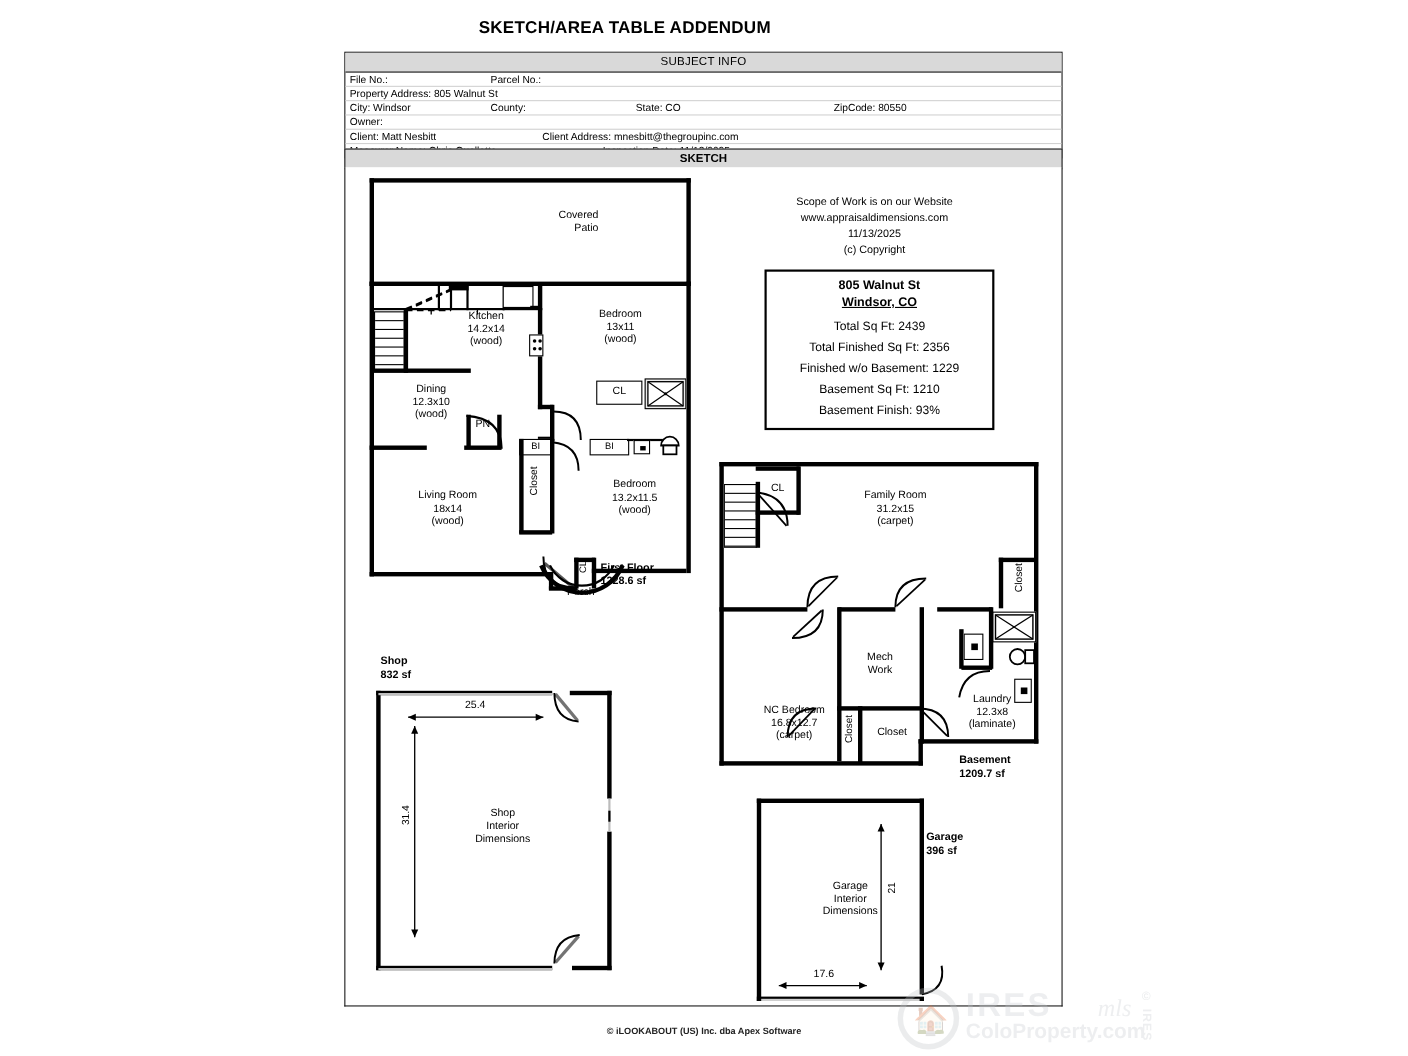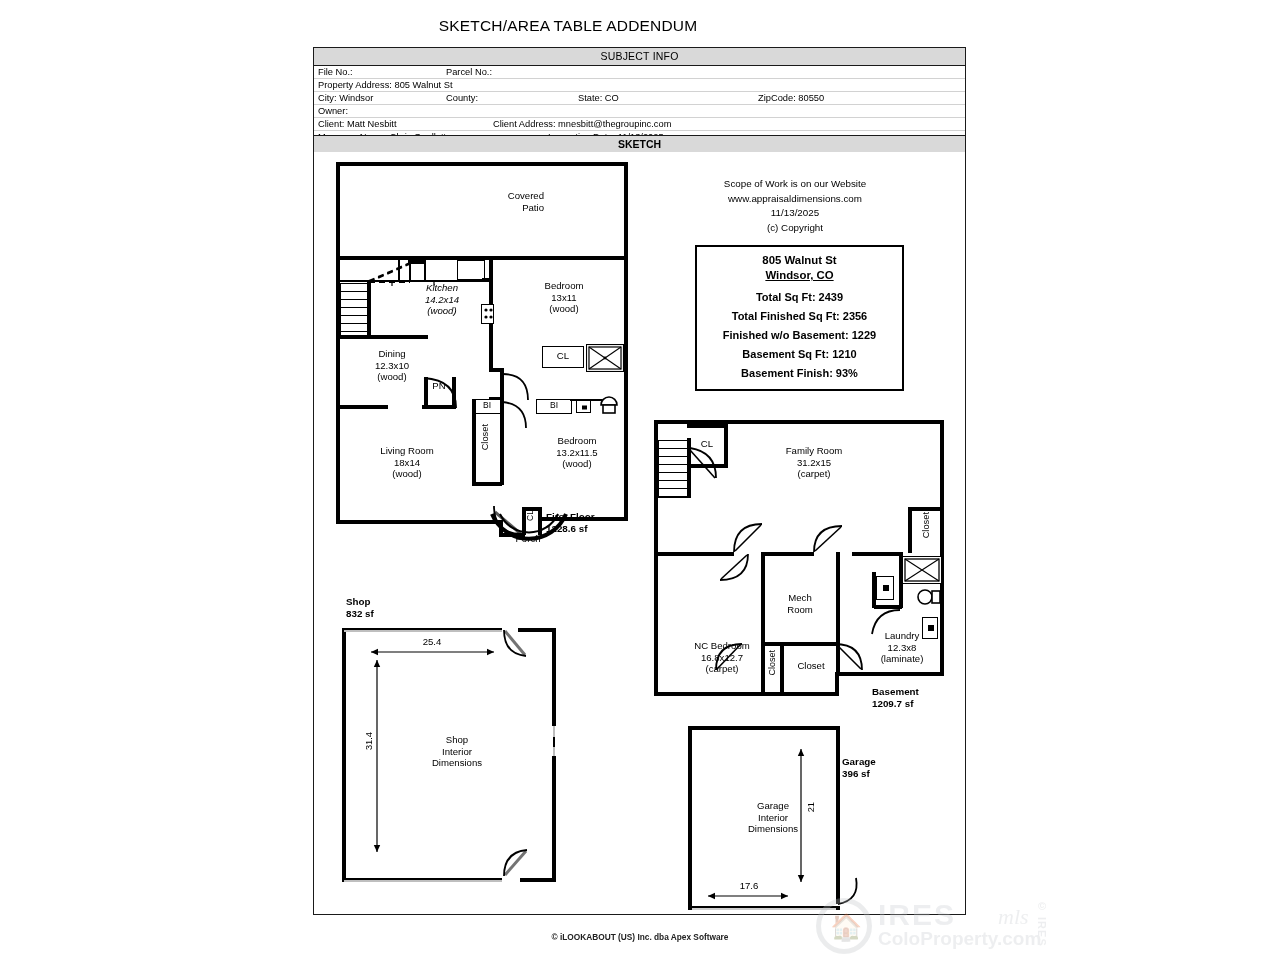--- a/index.html
+++ b/index.html
@@ -9,21 +9,21 @@
     font-family:"Liberation Sans", sans-serif;
     color:#000;
     position:relative;
     overflow:hidden;
   }
   .page{position:absolute;left:0;top:0;width:1280px;height:960px;}
 
   
   .doc-title{
     position:absolute;left:0;top:17px;width:1136px;
-    text-align:center;font-size:15.5px;font-weight:normal;
+    text-align:center;font-size:15.5px;font-weight:bold;
     letter-spacing:.2px;
   }
 
   
   .subject-table{
     position:absolute;left:313px;top:47px;width:653px;
     border:1.6px solid #1a1a1a;
     box-sizing:border-box;
     background:#fff;
   }
@@ -86,21 +86,21 @@
   svg.ov{position:absolute;left:0;top:0;overflow:visible;}
 
   
   .scope{position:absolute;text-align:center;font-size:9.8px;line-height:14.5px;}
   .summary-box{
     position:absolute;border:2.2px solid #000;background:#fff;
     box-sizing:border-box;text-align:center;
   }
   .summary-box .addr{font-weight:bold;font-size:11.4px;line-height:15px;padding-top:6px;}
   .summary-box .addr2{font-weight:bold;font-size:11.4px;line-height:15px;text-decoration:underline;}
-  .summary-box .ln{font-weight:bold;font-size:11px;line-height:19px;}
+  .summary-box .ln{font-weight:normal;font-size:11px;line-height:19px;}
 
   
   .footer{
     position:absolute;left:0;top:932px;width:1280px;text-align:center;
     font-size:8.3px;font-weight:bold;color:#222;
   }
 
   
   .wm{position:absolute;left:808px;top:896px;width:250px;height:62px;opacity:.30;}
   .wm .ring{position:absolute;left:8px;top:2px;width:56px;height:56px;border-radius:50%;
@@ -218,21 +218,21 @@
 
       <svg class="ov" width="653" height="763">
         <line x1="55" y1="130" x2="95" y2="112" stroke="#000" stroke-width="2" stroke-dasharray="6,4"></line>
         <line x1="55" y1="130" x2="95" y2="112" stroke="#000" stroke-width="0"></line>
         <path d="M55,129 L96,111" stroke="#000" stroke-width="2" stroke-dasharray="6,4" fill="none"></path>
         <path d="M96,111 L96,130" stroke="#000" stroke-width="2" fill="none"></path>
         <path d="M55,130 L96,130" stroke="#000" stroke-width="2" stroke-dasharray="6,4" fill="none"></path>
       </svg>
       <div class="wall wall-h" style="left:94px;top:108px;width:18px;"></div>
 
-      <div class="lbl" style="left:78px;top:130px;width:100px;font-style:italic;">
+      <div class="lbl" style="left:78px;top:130px;width:100px;">
         <div>Kitchen</div>
         <div>14.2x14</div>
         <div>(wood)</div>
       </div>
 
       <div class="wall wall-v" style="left:175px;top:108px;height:112px;"></div>
       <div class="wall wall-h" style="left:175px;top:216px;width:14px;"></div>
       <div class="wall wall-v" style="left:186px;top:216px;height:33px;"></div>
       <div class="wall wall-h" style="left:175px;top:245px;width:14px;"></div>
       <div class="thin thin-h" style="left:168px;top:126px;width:9px;"></div>
@@ -384,21 +384,21 @@
       <div class="wall wall-v" style="left:522px;top:400px;height:124px;"></div>
 
       <div class="lbl" style="left:348px;top:448px;width:120px;margin-top:40px;">
         <div>NC Bedroom</div>
         <div>16.8x12.7</div>
         <div>(carpet)</div>
       </div>
 
       <div class="lbl" style="left:452px;top:440px;width:68px;">
         <div>Mech</div>
-        <div>Room</div>
+        <div>Work</div>
       </div>
 
       <div class="wall wall-h" style="left:447px;top:490px;width:76px;"></div>
       <div class="wall wall-v" style="left:466px;top:490px;height:52px;"></div>
       <div class="lbl lbl-v" style="left:453px;top:498px;font-size:9px;">Closet</div>
       <div class="lbl" style="left:470px;top:508px;width:54px;">Closet</div>
 
       <div class="box-thin" style="left:588px;top:404px;width:40px;height:28px;">
         <svg class="ov" width="40" height="28">
           <rect x="2" y="2" width="34" height="22" fill="#fff" stroke="#000" stroke-width="1.3"></rect>

